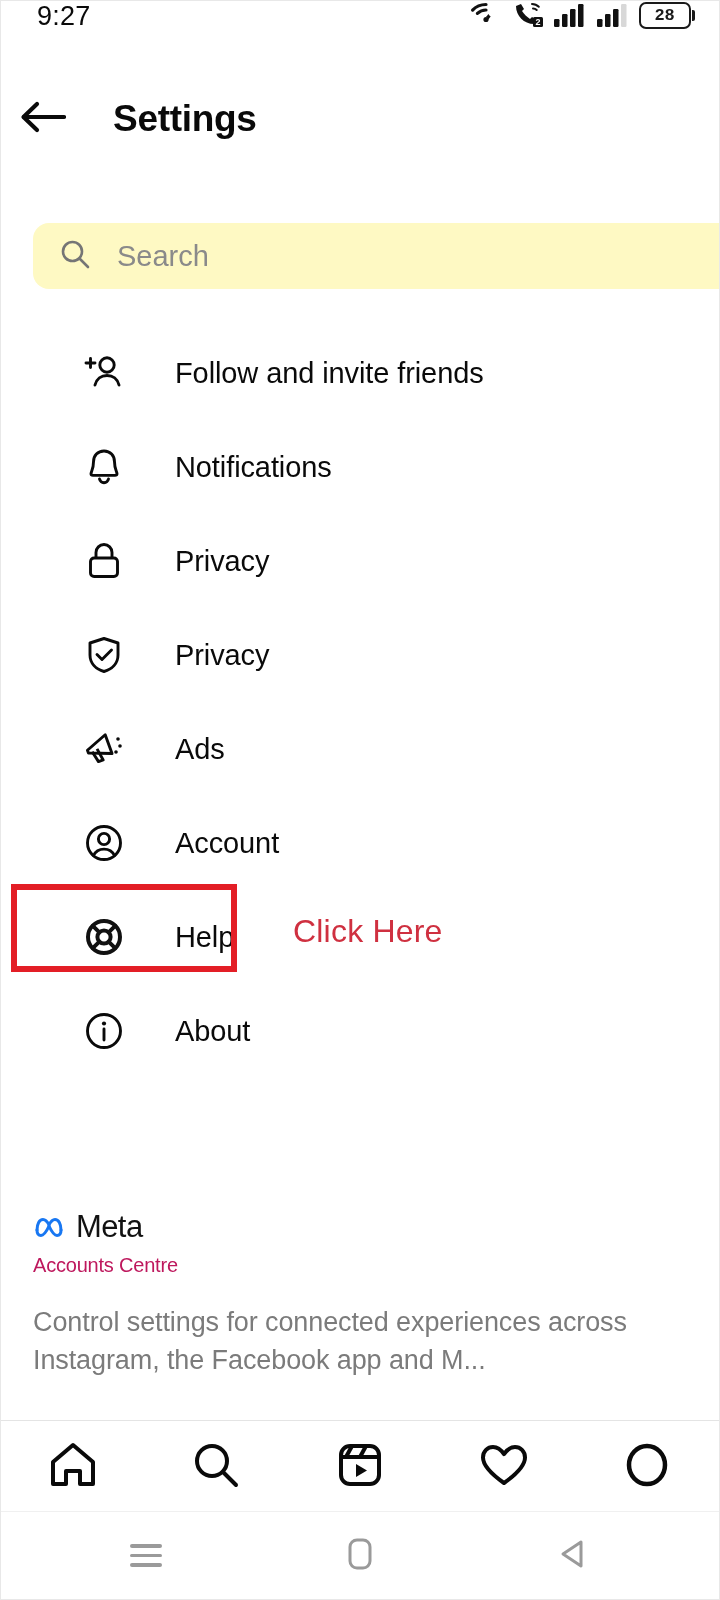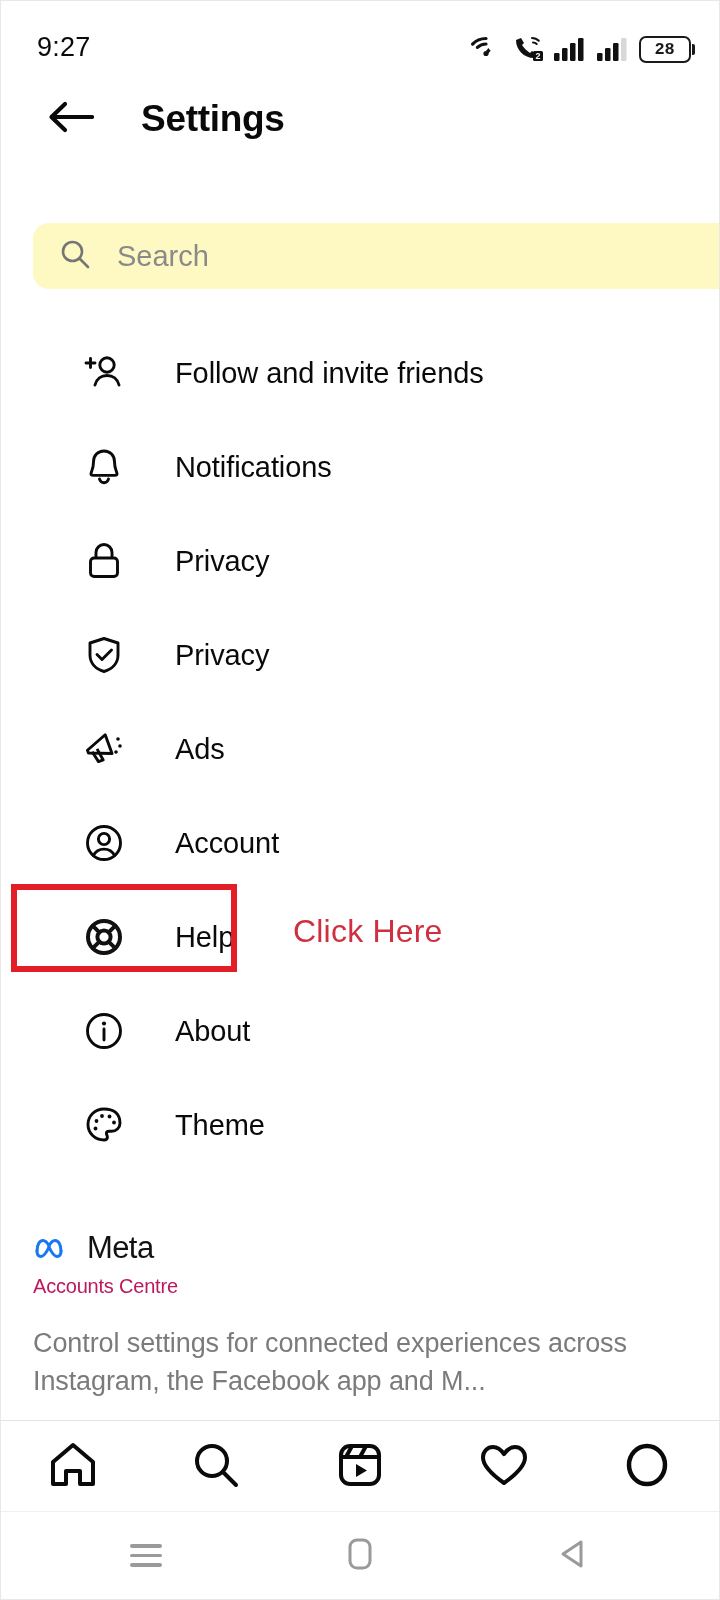--- a/index.html
+++ b/index.html
@@ -9,40 +9,40 @@
     background:#ffffff;
     position:relative;
     overflow:hidden;
     border:1px solid #e8e8e8;
   }
   .phone { position:absolute; inset:0; background:#fff; }
 
   
   .statusbar {
     position:absolute; top:0; left:0; right:0; height:62px;
-    display:flex; align-items:flex-end; justify-content:space-between;
+    display:flex; align-items:flex-start; justify-content:space-between;
     padding:0 24px 0 36px;
   }
   .status-time { font-size:27px; color:#0a0a0a; letter-spacing:.2px; }
   .status-icons { display:flex; align-items:center; gap:9px; }
   .status-icons svg { display:block; }
   .batt {
     display:flex; align-items:center;font-family:Liberation Mono, monospace;
   }
   .batt-body {
     width:52px; height:27px; border:2.5px solid #1a1a1a; border-radius:7px;
     display:flex; align-items:center; justify-content:center;
     font-size:17px; font-weight:600; color:#1a1a1a; letter-spacing:-.3px;
   }
   .batt-cap { width:3px; height:11px; background:#1a1a1a; border-radius:0 2px 2px 0; margin-left:1.5px; }
 
   
   .appbar {
     position:absolute; top:78px; left:0; right:0; height:80px;
-    display:flex; align-items:center; padding-left:42px;
+    display:flex; align-items:center; padding-left:14px;
   }
   .back-btn { width:56px; height:56px; display:flex; align-items:center; justify-content:center; cursor:pointer; }
   .appbar-title {
     font-size:37px; font-weight:bold; color:#0a0a0a; margin-left:42px; letter-spacing:-.3px;
   }
 
   
   .search {
     position:absolute; top:222px; left:32px; width:700px; height:66px;
     background:#fef9c3; border-radius:16px;
@@ -64,21 +64,21 @@
     position:absolute; left:10px; top:883px; width:226px; height:88px;
     border:6px solid #e31e26; pointer-events:none; z-index:5;
   }
   .click-here {
     position:absolute; left:292px; top:912px;
     font-size:32px; color:#cf3040; letter-spacing:.2px; z-index:5;
   }
 
   
   .meta-sec { position:absolute; top:1208px; left:32px; right:32px; }
-  .meta-brand { display:flex; align-items:center; gap:18px;margin-top:21px; }
+  .meta-brand { display:flex; align-items:center; gap:7px; }
   .meta-word { font-size:31px; color:#121212; letter-spacing:-.6px; }
   .accounts-centre { font-size:20px; color:#be185d; margin-top:9px; letter-spacing:-.2px; cursor:pointer; }
   .meta-desc {
     font-size:27px; color:#7b7b7b; line-height:1.42; margin-top:26px; letter-spacing:-.1px;
     max-width:625px;
   }
 
   
   .content-clip {
     position:absolute; left:0; right:0; top:1418px; height:4px; background:#fff; z-index:6;
@@ -267,33 +267,20 @@
       <span class="row-icon">
         <svg width="44" height="44" viewBox="0 0 44 44">
           <circle cx="22" cy="22" r="16.5" fill="none" stroke="#0a0a0a" stroke-width="2.9"></circle>
           <circle cx="22" cy="14.5" r="2.1" fill="#0a0a0a"></circle>
           <path d="M22 20v11" stroke="#0a0a0a" stroke-width="2.9" stroke-linecap="round"></path>
         </svg>
       </span>
       <span class="row-label">About</span>
     </div>
 
-    <div class="row">
-      <span class="row-icon">
-        <svg width="44" height="44" viewBox="0 0 44 44">
-          <path d="M22 6C13 6 6 12.8 6 21.5S13 37 22 37c2.2 0 3.4-1.3 3.4-3 0-1.5-1-2.3-1-3.5 0-1.3 1-2.2 2.6-2.2h2.6c4.5 0 8.4-3.4 8.4-8.1C38 9.9 31 6 22 6z" fill="none" stroke="#0a0a0a" stroke-width="2.9" stroke-linejoin="round"></path>
-          <circle cx="14.5" cy="18" r="1.9" fill="#0a0a0a"></circle>
-          <circle cx="20" cy="13" r="1.9" fill="#0a0a0a"></circle>
-          <circle cx="27.5" cy="13.5" r="1.9" fill="#0a0a0a"></circle>
-          <circle cx="32" cy="19.5" r="1.9" fill="#0a0a0a"></circle>
-          <circle cx="13.5" cy="25.5" r="1.9" fill="#0a0a0a"></circle>
-        </svg>
-      </span>
-      <span class="row-label">Theme</span>
-    </div>
   </div>
 
   <div class="hl-box"></div>
   <div class="click-here">Click Here</div>
 
   <div class="meta-sec">
     <div class="meta-brand">
       <span>
         <svg width="36" height="26" viewBox="0 0 36 26">
           <path d="M4 18c0-6 2.4-10.5 6-10.5 2.6 0 4.2 1.9 6 5.4 1.8-3.5 3.4-5.4 6-5.4 3.6 0 6 4.5 6 10.5" fill="none" stroke="#1877f2" stroke-width="3" stroke-linecap="round"></path>

